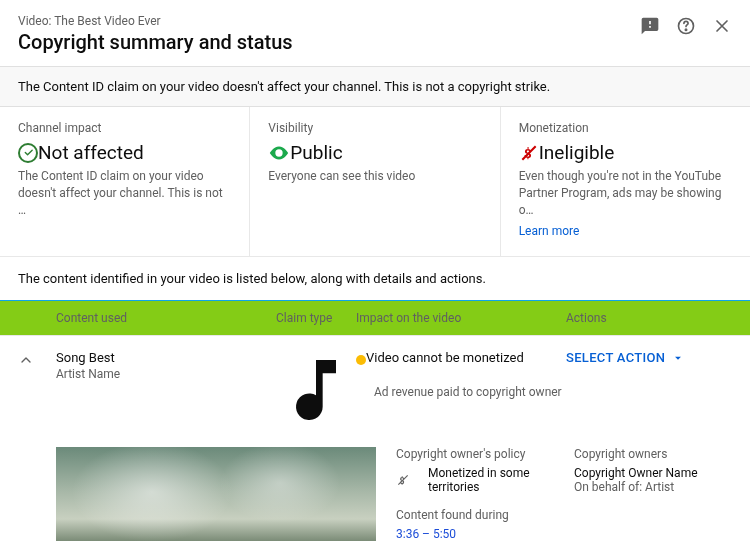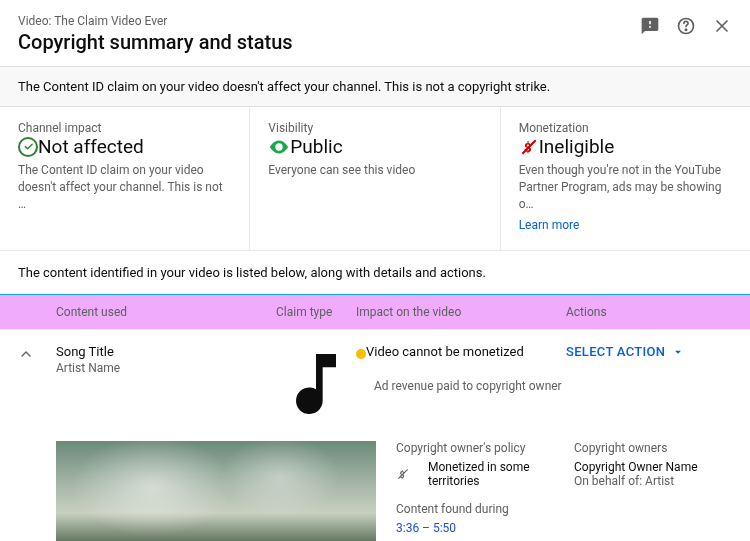--- a/index.html
+++ b/index.html
@@ -31,21 +31,21 @@
   .status-row {
     display: flex;
     border-bottom: 1px solid #e8e8e8;
   }
   .status-card {
     flex: 1;
     padding: 14px 18px 18px 18px;
     border-right: 1px solid #e8e8e8;
   }
   .status-card:last-child { border-right: none; }
-  .card-label { font-size: 12px; color: #606060; }
+  .card-label { font-size: 12px; color: #606060; margin-bottom: 6px; }
   .card-value-row { display:flex; align-items:center; margin-bottom:4px; }
   .card-value { font-size: 19px; color: #0d0d0d; }
   .card-desc { font-size: 12px; color: #606060; line-height: 1.4; }
   .learn-link { color: #065fd4; font-size: 12px; cursor:pointer; margin-top:6px; display:inline-block; }
   .icon-circle-check {
     width:20px; height:20px; border:2px solid #2e7d32; border-radius:50%;
     display:flex; align-items:center; justify-content:center; color:#2e7d32;
     flex-shrink:0;
   }
   .icon-circle-check svg { width:11px; height:11px; }
@@ -55,21 +55,21 @@
     padding: 14px 18px;
     font-size: 13px;
     border-bottom: 1px solid #0ea5e9;
   }
   .table-header {
     display:flex;
     padding: 10px 18px 10px 56px;
     font-size: 12px;
     color:#606060;
     border-bottom:1px solid #e8e8e8;
-    background:#f0abfc;
+    background:#84cc16;
   }
   .col-content { width: 220px; flex-shrink:0; }
   .col-claim { width: 80px; flex-shrink:0; }
   .col-impact { width: 210px; flex-shrink:0; }
   .col-actions { flex:1; }
   .row {
     padding: 14px 18px 18px 18px;
   }
   .row-top {
     display:flex;
@@ -111,21 +111,21 @@
   .dval { display:flex; align-items:center; gap:18px; color:#0d0d0d; margin-bottom:14px; }
   .dval-sub { color:#606060; font-size:12px; }
   .time-link { color:#1d4ed8; cursor:pointer; }
   .small-dollar-off { width:14px; height:14px; flex-shrink:0; }
 </style>
 </head>
 <body>
 
 <div class="header">
   <div class="header-left">
-    <div class="video-title">Video: The Claim Video Ever</div>
+    <div class="video-title">Video: The Best Video Ever</div>
     <div class="page-title">Copyright summary and status</div>
   </div>
   <div class="header-icons">
     <div class="hicon">
       <svg viewBox="0 0 24 24" fill="currentColor">
           <path d="M20 2H4a2 2 0 00-2 2v18l4-4h14a2 2 0 002-2V4a2 2 0 00-2-2zm-7 12h-2v-2h2zm0-4h-2V6h2z"></path>
         </svg>
     </div>
     <div class="hicon">
       <svg viewBox="0 0 24 24" fill="none" stroke="currentColor" stroke-width="2">
@@ -198,21 +198,21 @@
 </div>
 
 <div class="row">
   <div class="row-top">
     <div class="chev">
       <svg viewBox="0 0 24 24" fill="none" stroke="currentColor" stroke-width="2" stroke-linecap="round" stroke-linejoin="round">
           <path d="M6 15l6-6 6 6"></path>
         </svg>
     </div>
     <div class="col-content">
-      <div class="content-title">Song Title</div>
+      <div class="content-title">Song Best</div>
       <div class="content-sub">Artist Name</div>
     </div>
     <div class="col-claim">
       <span class="music-note">
         <svg viewBox="0 0 24 24" fill="currentColor">
             <path d="M12 3v10.55A4 4 0 1014 17V7h4V3h-6z"></path>
           </svg>
       </span>
     </div>
     <div class="col-impact">

